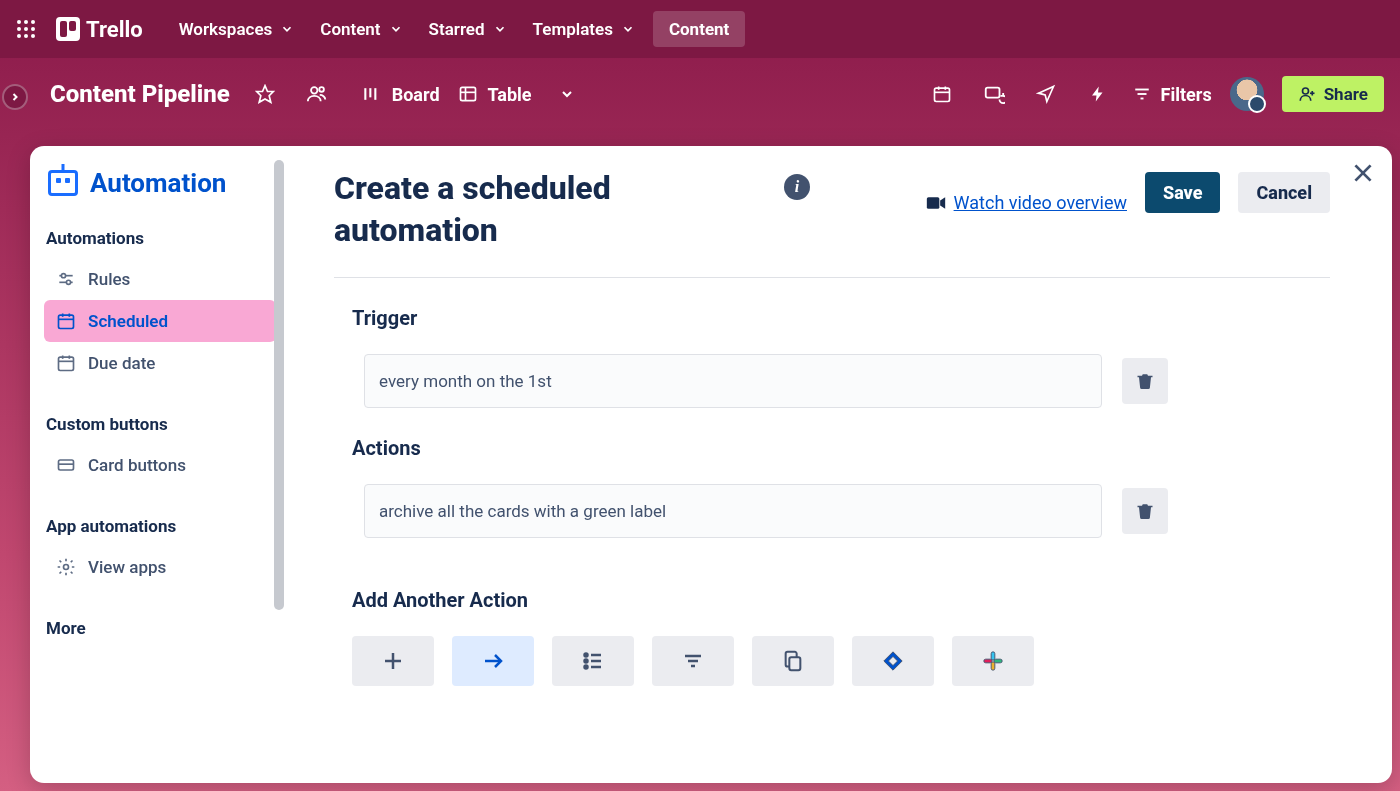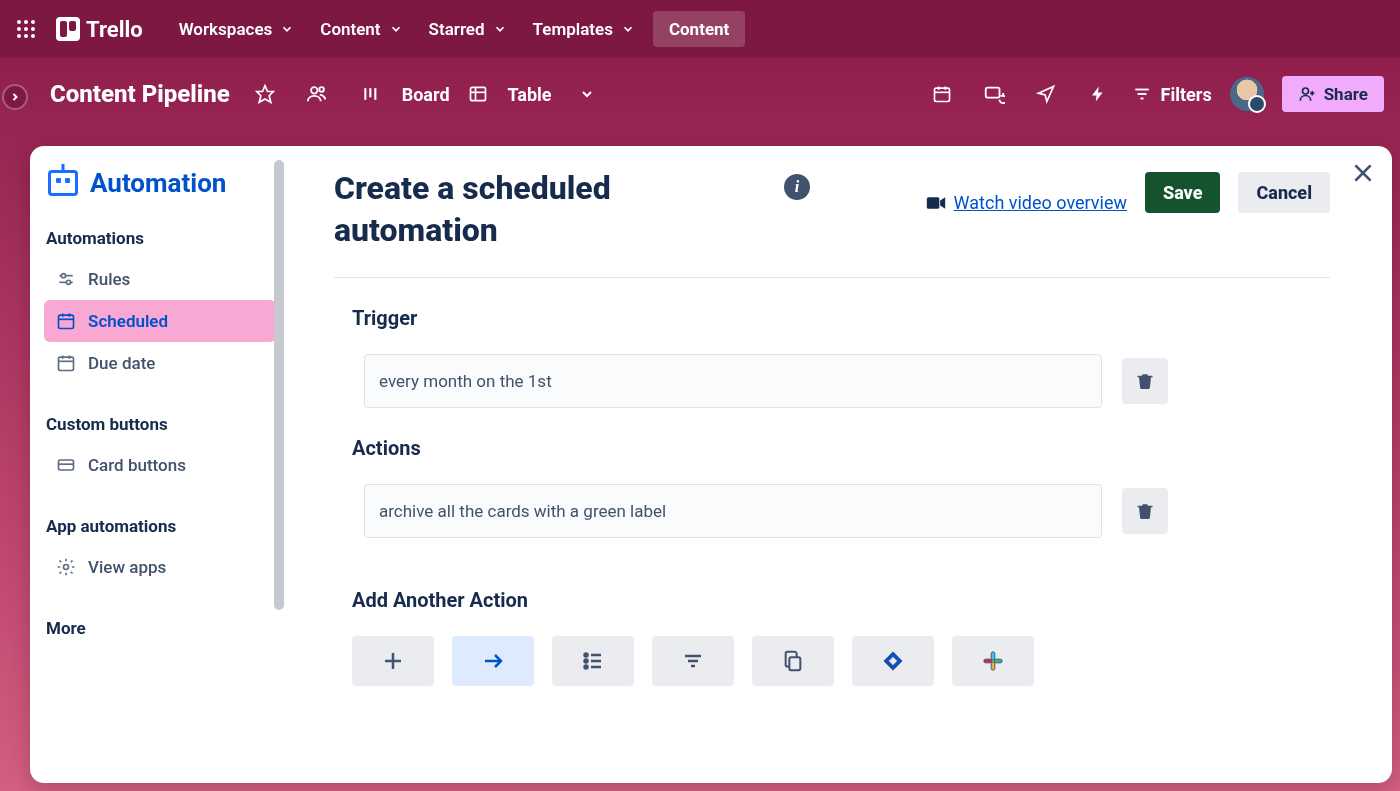--- a/index.html
+++ b/index.html
@@ -18,26 +18,26 @@
   .topnav .menu .item { display:flex; align-items:center; gap:8px; font-size:17px; font-weight:600; cursor:pointer; }
   .topnav .create-btn { background:rgba(255,255,255,.18); padding:8px 16px; border-radius:4px; font-weight:700; font-size:17px; cursor:pointer; margin-left:4px;}
   .chev { display:inline-block; }
   .chev svg{ display:block; }
 
   
   .boardbar { height:72px; display:flex; align-items:center; padding:0 16px 0 50px; color:#fff; gap:18px; position:relative; }
   .boardbar .expand-chip{ position:absolute; left:2px; top:26px; width:26px; height:26px; background:#7d1843; border:2px solid rgba(255,255,255,.3); border-radius:50%; display:flex; align-items:center; justify-content:center; cursor:pointer;}
   .boardbar .title { font-size:24px; font-weight:800; }
   .boardbar .ibtn { width:34px; height:34px; display:flex; align-items:center; justify-content:center; border-radius:4px; cursor:pointer; }
-  .boardbar .view { display:flex; align-items:center; gap:20px; font-size:18px; font-weight:700; cursor:pointer;}
+  .boardbar .view { display:flex; align-items:center; gap:10px; font-size:18px; font-weight:700; cursor:pointer;}
   .spacer{ flex:1; }
   .boardbar .filters{ display:flex; align-items:center; gap:10px; font-weight:700; font-size:18px;}
   .avatar{ width:34px; height:34px; border-radius:50%; background:radial-gradient(circle at 50% 38%, #e9c6a8 0 38%, transparent 39%), linear-gradient(#4a688a,#4a688a); position:relative; cursor:pointer;}
   .avatar::after{content:"";position:absolute;right:-2px;bottom:-2px;width:14px;height:14px;border-radius:50%;background:#2b4a6b;border:2px solid #fff; font-size:0;}
-  .share-btn{ background:#f0abfc; color:#172b4d; padding:8px 16px; border-radius:4px; font-weight:700; display:flex; align-items:center; gap:8px; cursor:pointer; font-size:17px;}
+  .share-btn{ background:#bef264; color:#172b4d; padding:8px 16px; border-radius:4px; font-weight:700; display:flex; align-items:center; gap:8px; cursor:pointer; font-size:17px;}
   .share-btn svg{stroke:#172b4d;}
 
   
   .modal { position:absolute; left:30px; top:146px; right:8px; bottom:8px; background:#fff; border-radius:14px; display:flex; overflow:hidden; box-shadow:0 6px 24px rgba(0,0,0,.2);}
   .modal .side { width:256px; padding:22px 10px 0 14px; position:relative;}
   .modal .side .scroll-track{position:absolute; right:2px; top:14px; width:10px; height:450px; background:#c6c9cf; border-radius:6px;}
   .side-title{ display:flex; align-items:center; gap:12px; color:#0052cc; font-weight:700; font-size:26px; padding-left:4px;}
   .side-title .bot{ width:30px; height:26px; border:3px solid #1a6dff; border-radius:4px; position:relative;}
   .side-title .bot::before,.side-title .bot::after{content:"";position:absolute;top:5px;width:5px;height:5px;background:#1a6dff;border-radius:1px;}
   .side-title .bot::before{left:5px;} .side-title .bot::after{right:5px;}
@@ -49,21 +49,21 @@
 
   .main{ flex:1; padding:22px 62px 17px 48px; position:relative; overflow:hidden;}
   .main .close{ position:absolute; right:16px; top:14px; cursor:pointer;}
   .header-row{ display:flex; align-items:flex-start; gap:30px; padding-bottom:26px;}
   .header-row h1{ font-size:32px; font-weight:800; color:#172b4d; line-height:1.3; max-width:420px;}
   .header-row .info-chip{ width:26px;height:26px;border-radius:50%;background:#42526e;color:#fff;display:flex;align-items:center;justify-content:center;font-weight:900;font-family:Georgia,serif;font-style:italic;cursor:pointer; margin-top:6px;}
   .header-row .rhs{ margin-left:auto; display:flex; align-items:flex-end; gap:18px; margin-top:4px;}
   .video-link{ color:#0052cc; text-decoration:underline; font-size:18px; display:flex; align-items:center; gap:8px; cursor:pointer;}
   .video-link svg{fill:#172b4d;}
   .btn{ border:none; border-radius:4px; padding:10px 18px; font-weight:800; font-size:18px; cursor:pointer;}
-  .btn.primary{ background:#14532d; color:#fff;}
+  .btn.primary{ background:#0c4a6e; color:#fff;}
   .btn.secondary{ background:#ebecf0; color:#172b4d;}
   .divider{ height:1px; background:#dfe1e6; }
 
   .content{ position:relative; height:480px; overflow:hidden;}
   .section-title{ font-size:20px; font-weight:700; color:#172b4d; margin:28px 0 24px 18px;}
   .card-row{ display:flex; align-items:center; gap:20px; padding-left:30px;}
   .card-text{ flex:0 0 738px; border:1px solid #dfe1e6; background:#fafbfc; padding:16px 14px; border-radius:4px; color:#42526e; font-size:17px;}
   .del-btn{ width:46px; height:46px; background:#ebecf0; border-radius:4px; display:flex; align-items:center; justify-content:center; cursor:pointer;}
 
   .action-strip{ display:flex; gap:18px; padding-left:18px; margin-top:18px;}

